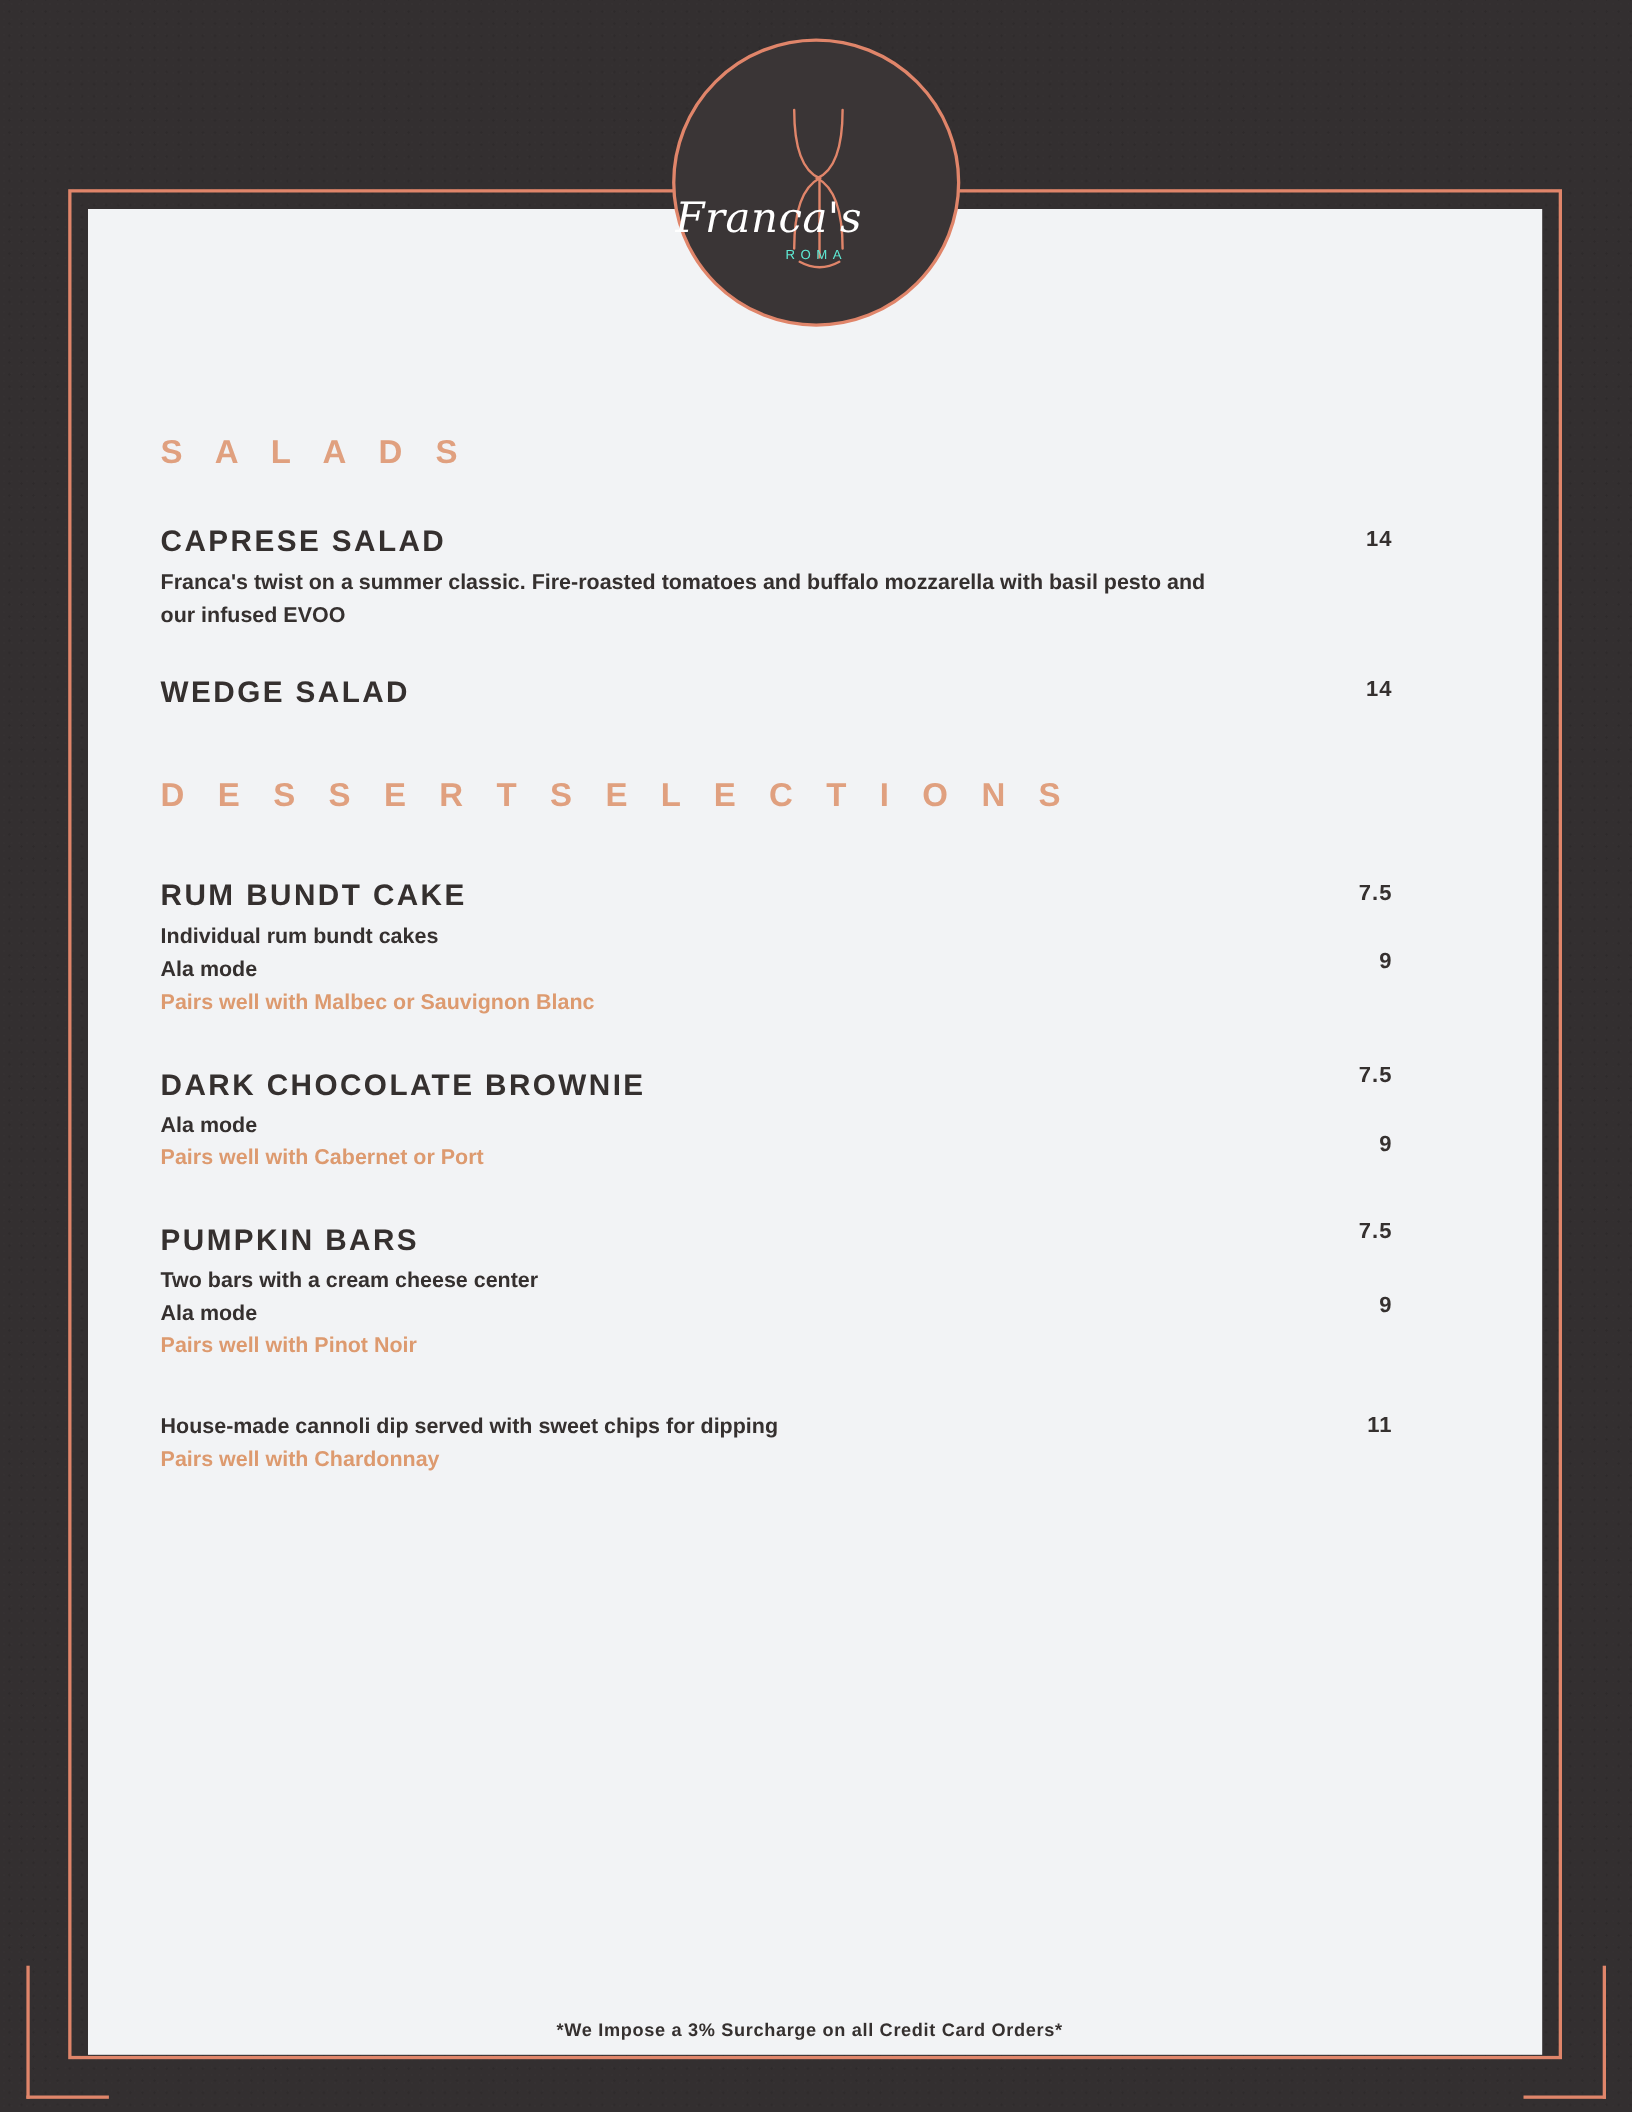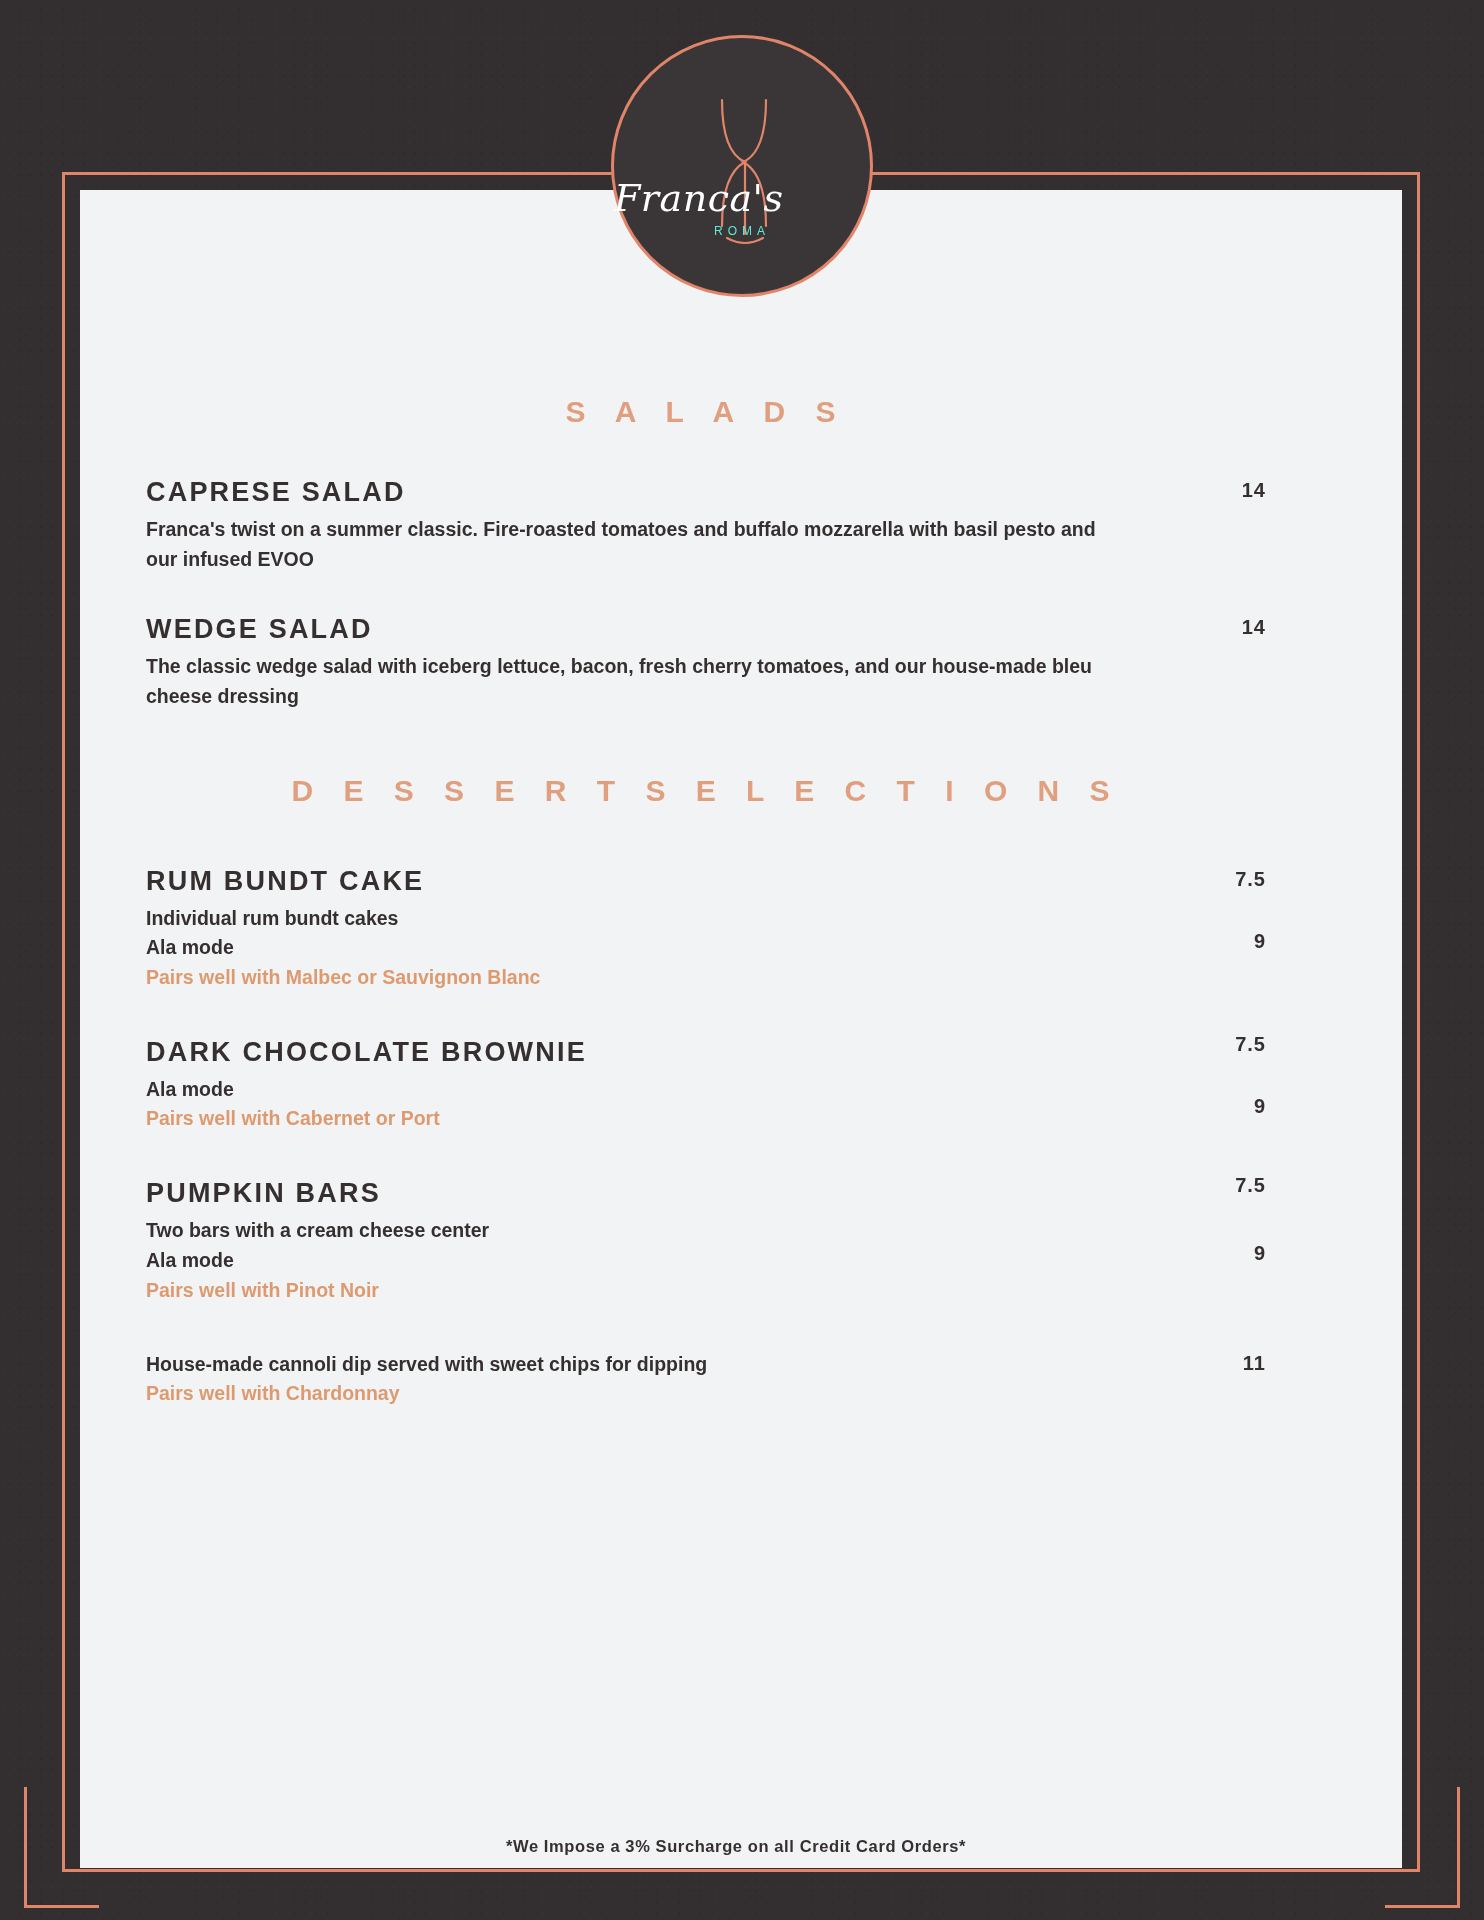--- a/index.html
+++ b/index.html
@@ -130,21 +130,20 @@
     width: 1120px;
     z-index: 5;
   }
 
   .section-title {
     color: #e0a07f;
     font-size: 30px;
     font-weight: 600;
     letter-spacing: 11px;
     margin: 0 0 48px 0;
-    text-align: center;
   }
   .section + .section { margin-top: 62px; }
   .section.desserts .section-title { margin-bottom: 58px; }
 
   .item { position: relative; margin-bottom: 40px; }
   .section.desserts .item { margin-bottom: 48px; }
 
   .item-name {
     color: #35302f;
     font-size: 27px;
@@ -226,21 +225,20 @@
       <h2 class="section-title">S A L A D S</h2>
 
       <div class="item">
         <div class="item-name">CAPRESE SALAD</div>
         <div class="item-desc">Franca's twist on a summer classic.  Fire-roasted tomatoes and buffalo mozzarella with basil pesto and our infused EVOO</div>
         <div class="price p1">14</div>
       </div>
 
       <div class="item">
         <div class="item-name">WEDGE SALAD</div>
-        <div class="item-desc">The classic wedge salad with iceberg lettuce, bacon, fresh cherry tomatoes, and our house-made bleu cheese dressing</div>
         <div class="price p1">14</div>
       </div>
     </div>
 
     <div class="section desserts">
       <h2 class="section-title">D E S S E R T   S E L E C T I O N S</h2>
 
       <div class="item">
         <div class="item-name">RUM BUNDT CAKE</div>
         <div class="item-desc">Individual rum bundt cakes</div>

